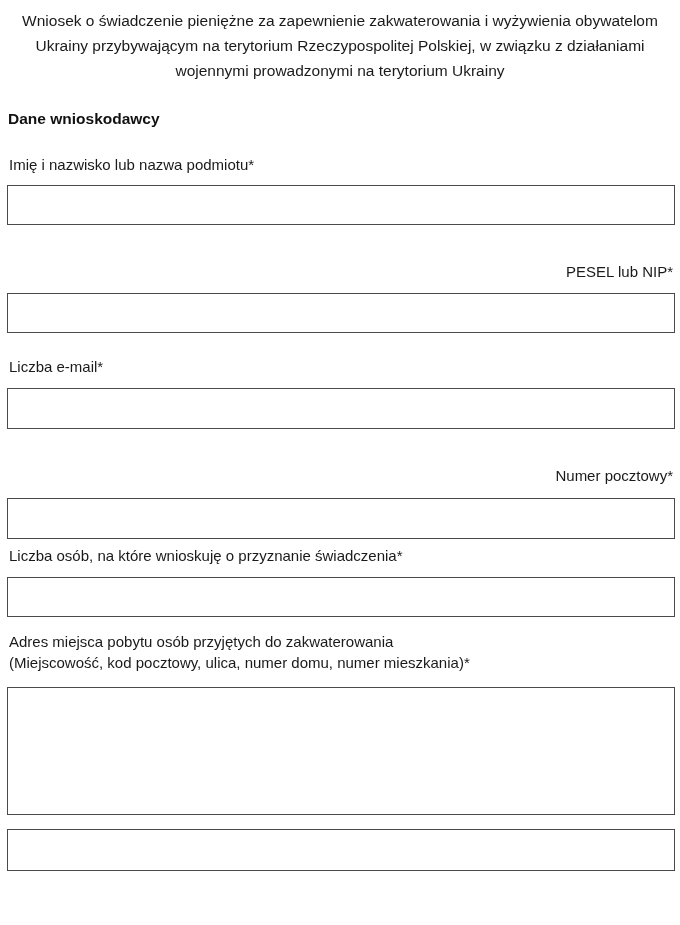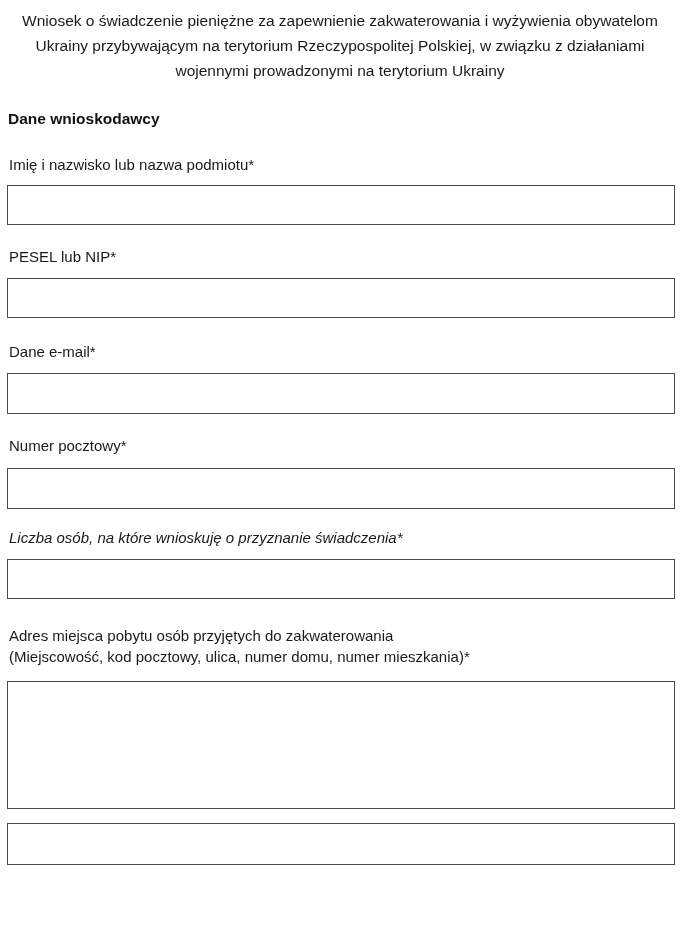--- a/index.html
+++ b/index.html
@@ -66,23 +66,23 @@
     border-radius: 0;
     outline: none;
     resize: none;
   }
   .text-input { height: 40px; }
   
   .mt11 { margin-top: 11px; }
   .mt12 { margin-top: 12px; }
   .mt13 { margin-top: 13px; }
   .mt14 { margin-top: 14px; }
-  .mt18 { margin-top: 26px; }
-  .mt23 { margin-top: 23px; }
-  .mt24 { margin-top: 20px; font-style: italic; }
+  .mt18 { margin-top: 14px; }
+  .mt23 { margin-top: 38px; text-align: right; }
+  .mt24 { margin-top: 8px; }
   .mt25 { margin-top: 25px; }
   .mt40 { margin-top: 28px; }
   .h41 { height: 41px; }
   .h42 { height: 42px; }
   .h128 { height: 128px; }
 </style>
 </head>
 <body>
 
 <div class="page">
@@ -90,21 +90,21 @@
   <div class="form-title">Wniosek o świadczenie pieniężne za zapewnienie zakwaterowania i wyżywienia obywatelom Ukrainy przybywającym na terytorium Rzeczypospolitej Polskiej, w związku z działaniami wojennymi prowadzonymi na terytorium Ukrainy</div>
 
   <div class="section-heading">Dane wnioskodawcy</div>
 
   <label class="field-label mt40">Imię i nazwisko lub nazwa podmiotu*</label>
   <input type="text" class="text-input mt11" value="" style="">
 
   <label class="field-label mt23">PESEL lub NIP*</label>
   <input type="text" class="text-input mt12" value="" style="">
 
-  <label class="field-label mt25">Dane e-mail*</label>
+  <label class="field-label mt25">Liczba e-mail*</label>
   <input type="text" class="text-input h41 mt12" value="" style="">
 
   <label class="field-label mt23">Numer pocztowy*</label>
   <input type="text" class="text-input h41 mt13" value="" style="">
 
   <label class="field-label mt24">Liczba osób, na które wnioskuję o przyznanie świadczenia*</label>
   <input type="text" class="text-input mt12" value="" style="">
 
   <label class="field-label two-line mt18">
     <span>Adres miejsca pobytu osób przyjętych do zakwaterowania</span>

